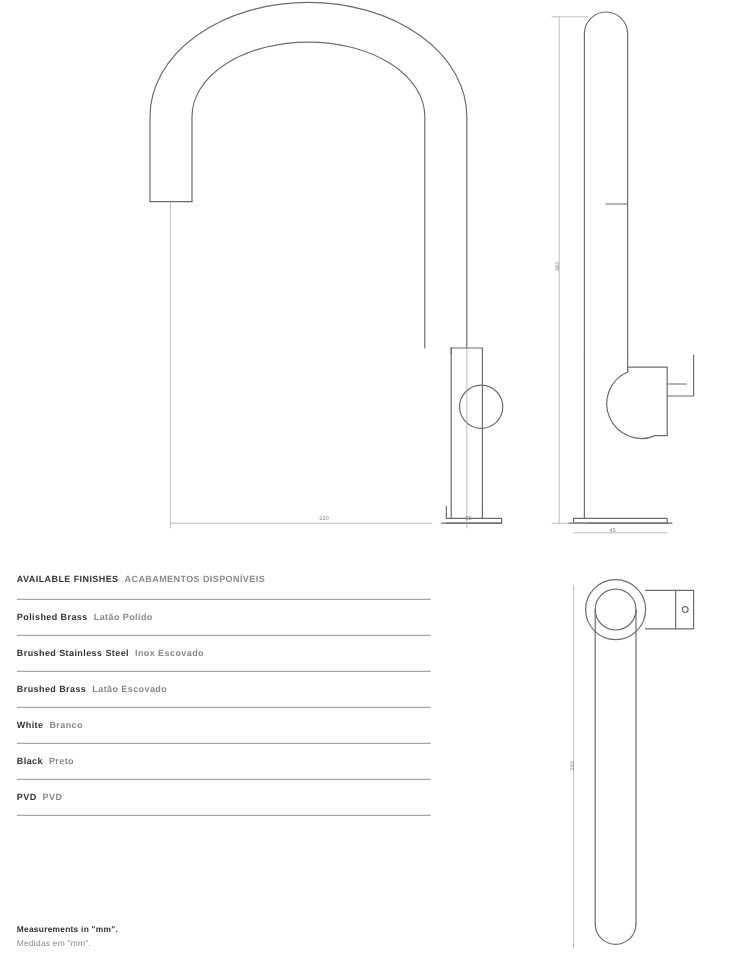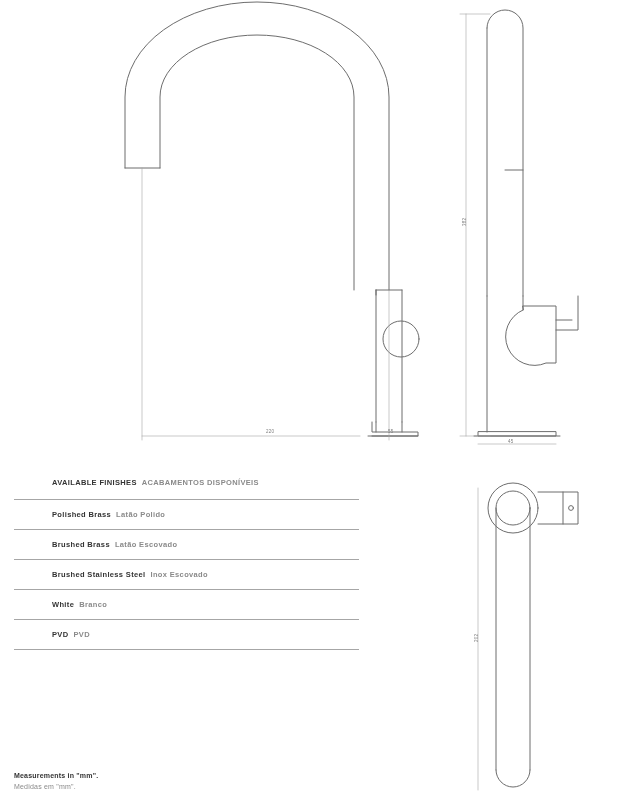--- a/index.html
+++ b/index.html
@@ -42,21 +42,20 @@
     letter-spacing: 0.35px;
     white-space: nowrap;
   }
   .finish-row.head {
     border-top: none;
     height: 33px;
   }
   .finish-row .en {
     font-weight: bold;
     color: #333333;
-    margin-left: 38px;
   }
   .finish-row .pt {
     color: #8a8a8a;
     margin-left: 5px;
     font-weight: bold;
   }
   .finishes-bottom {
     border-top: 1px solid #a6a6a6;
     height: 0;
   }
@@ -193,30 +192,34 @@
     <div class="finish-row head">
       <span class="en">AVAILABLE FINISHES</span>
       <span class="pt">ACABAMENTOS DISPONÍVEIS</span>
     </div>
 
     <div class="finish-row">
       <span class="en">Polished Brass</span>
       <span class="pt">Latão Polido</span>
     </div>
     <div class="finish-row">
+      <span class="en">Brushed Stainless Steel</span>
+      <span class="pt">Inox Escovado</span>
+    </div>
+    <div class="finish-row">
       <span class="en">Brushed Brass</span>
       <span class="pt">Latão Escovado</span>
     </div>
     <div class="finish-row">
-      <span class="en">Brushed Stainless Steel</span>
-      <span class="pt">Inox Escovado</span>
-    </div>
-    <div class="finish-row">
       <span class="en">White</span>
       <span class="pt">Branco</span>
+    </div>
+    <div class="finish-row">
+      <span class="en">Black</span>
+      <span class="pt">Preto</span>
     </div>
     <div class="finish-row">
       <span class="en">PVD</span>
       <span class="pt">PVD</span>
     </div>
 
     <div class="finishes-bottom"></div>
   </div>
 
   <div class="footnote">

